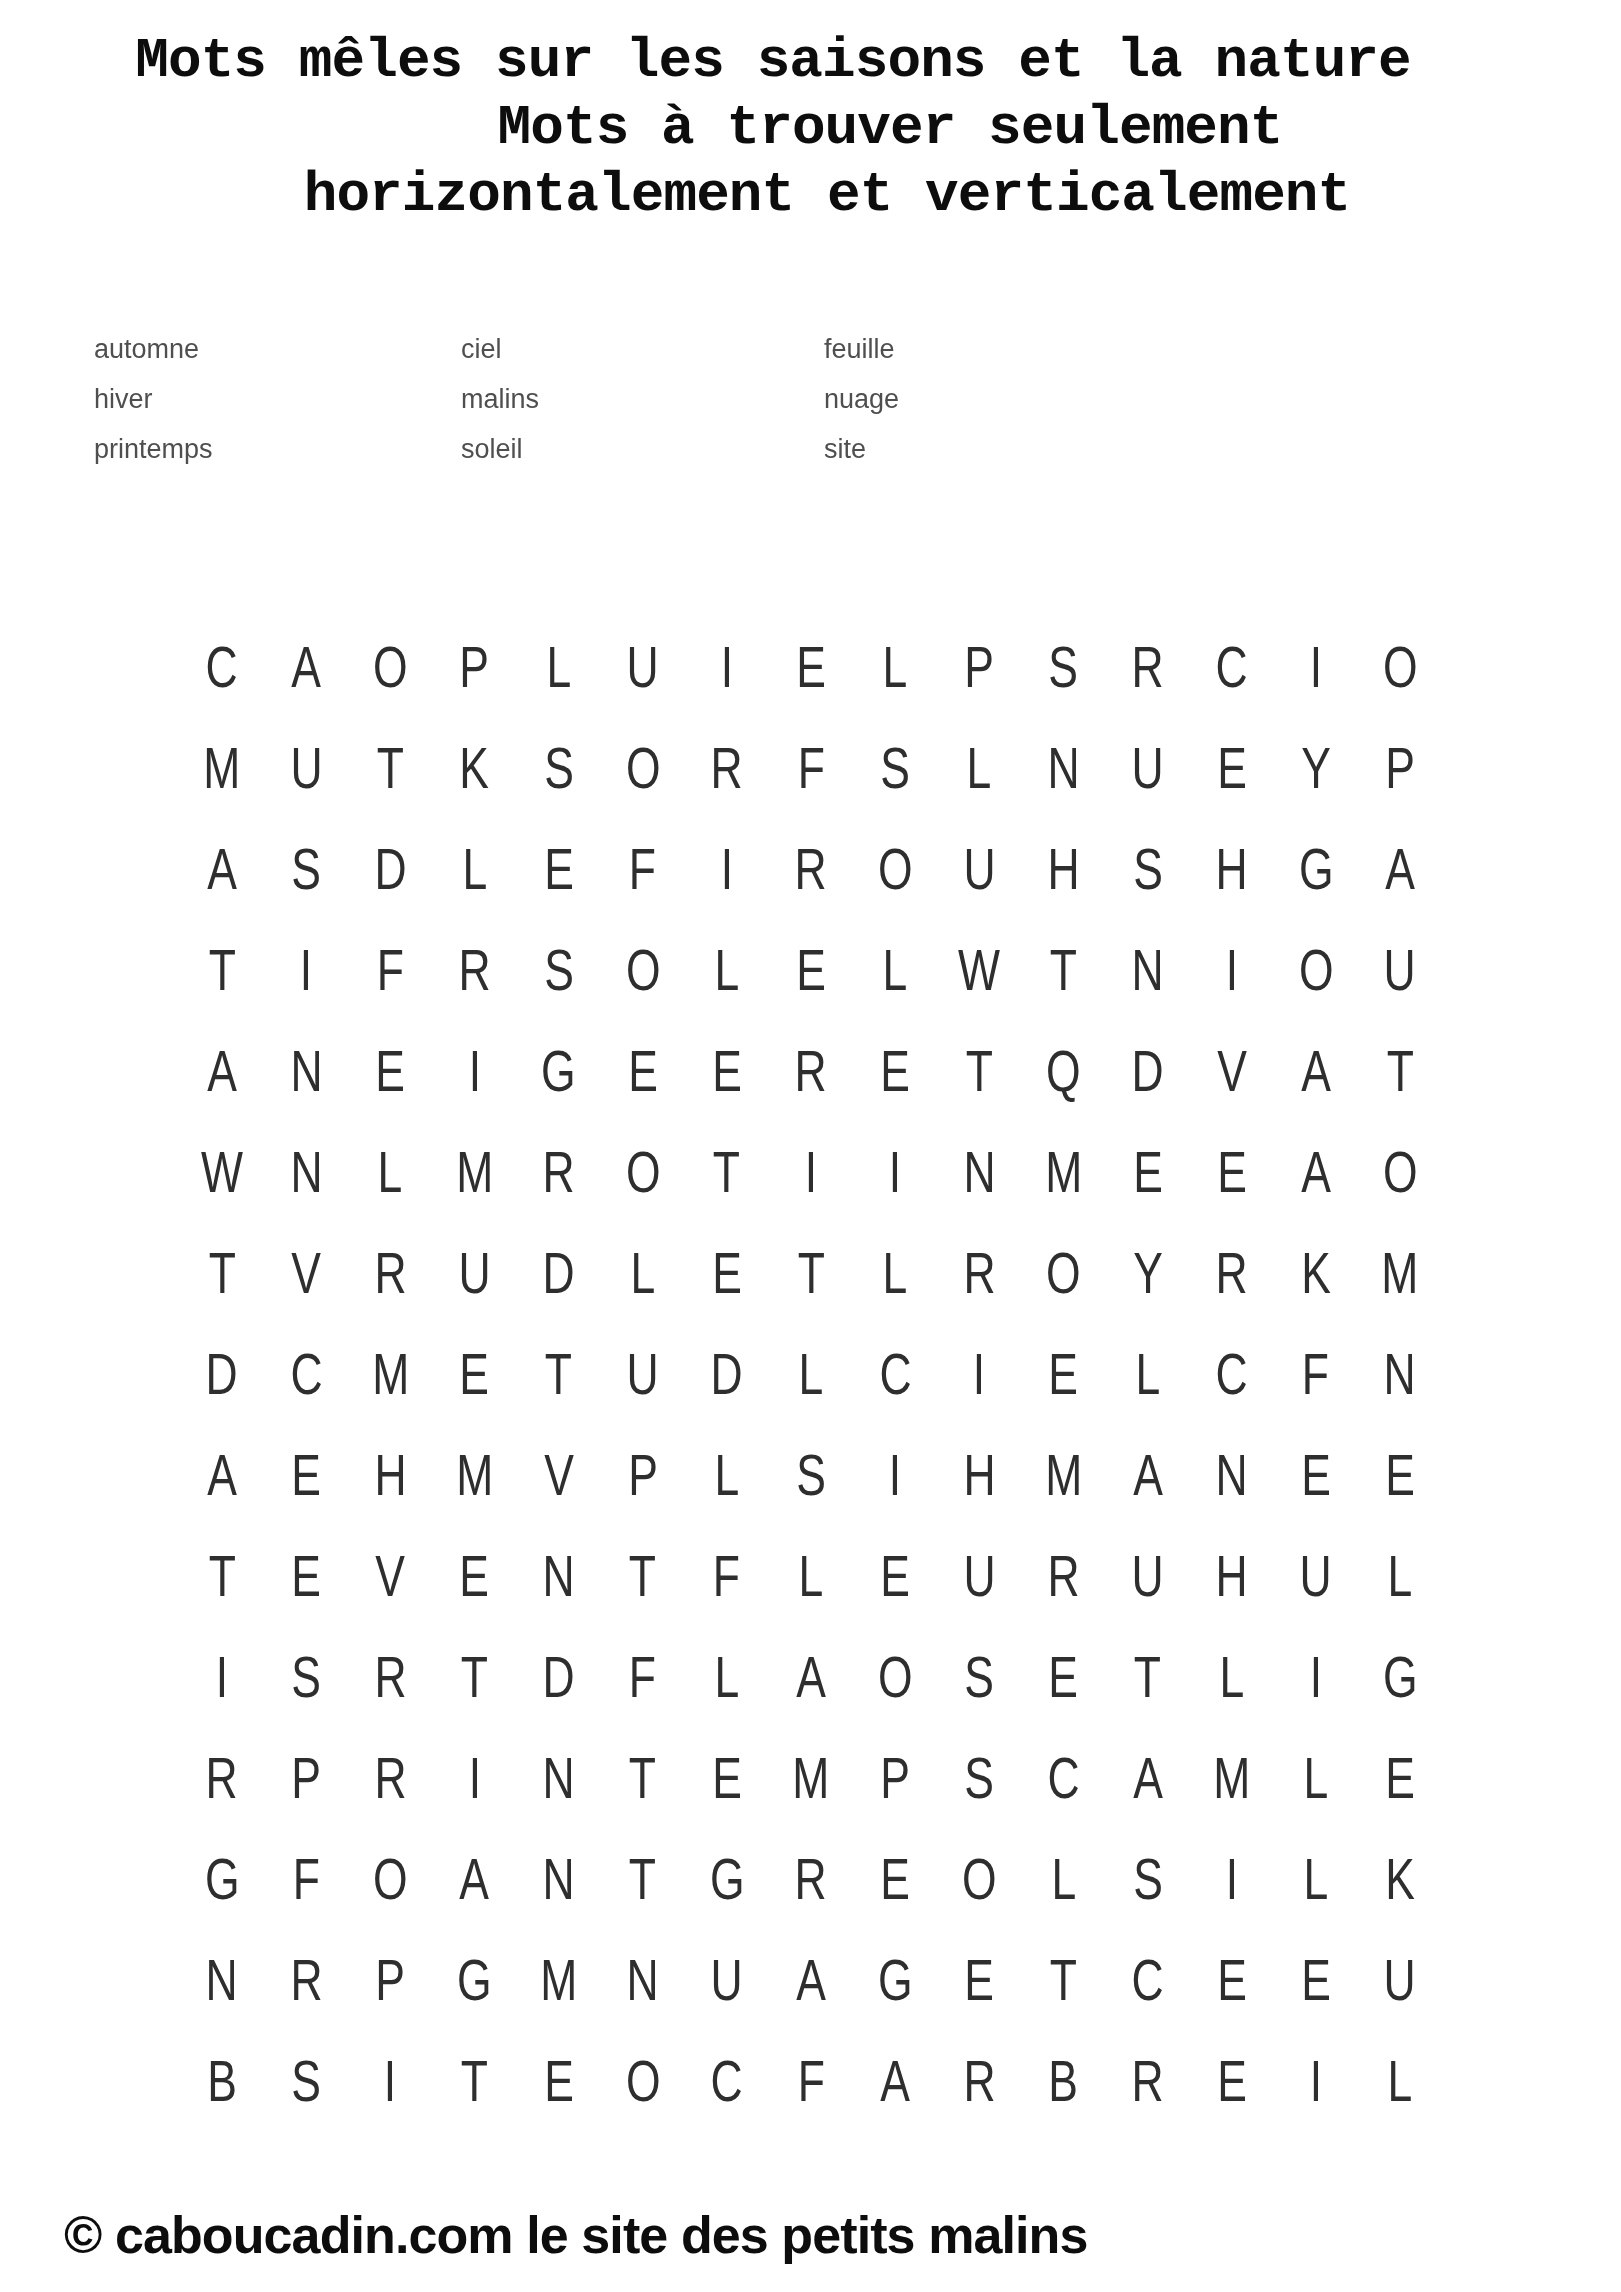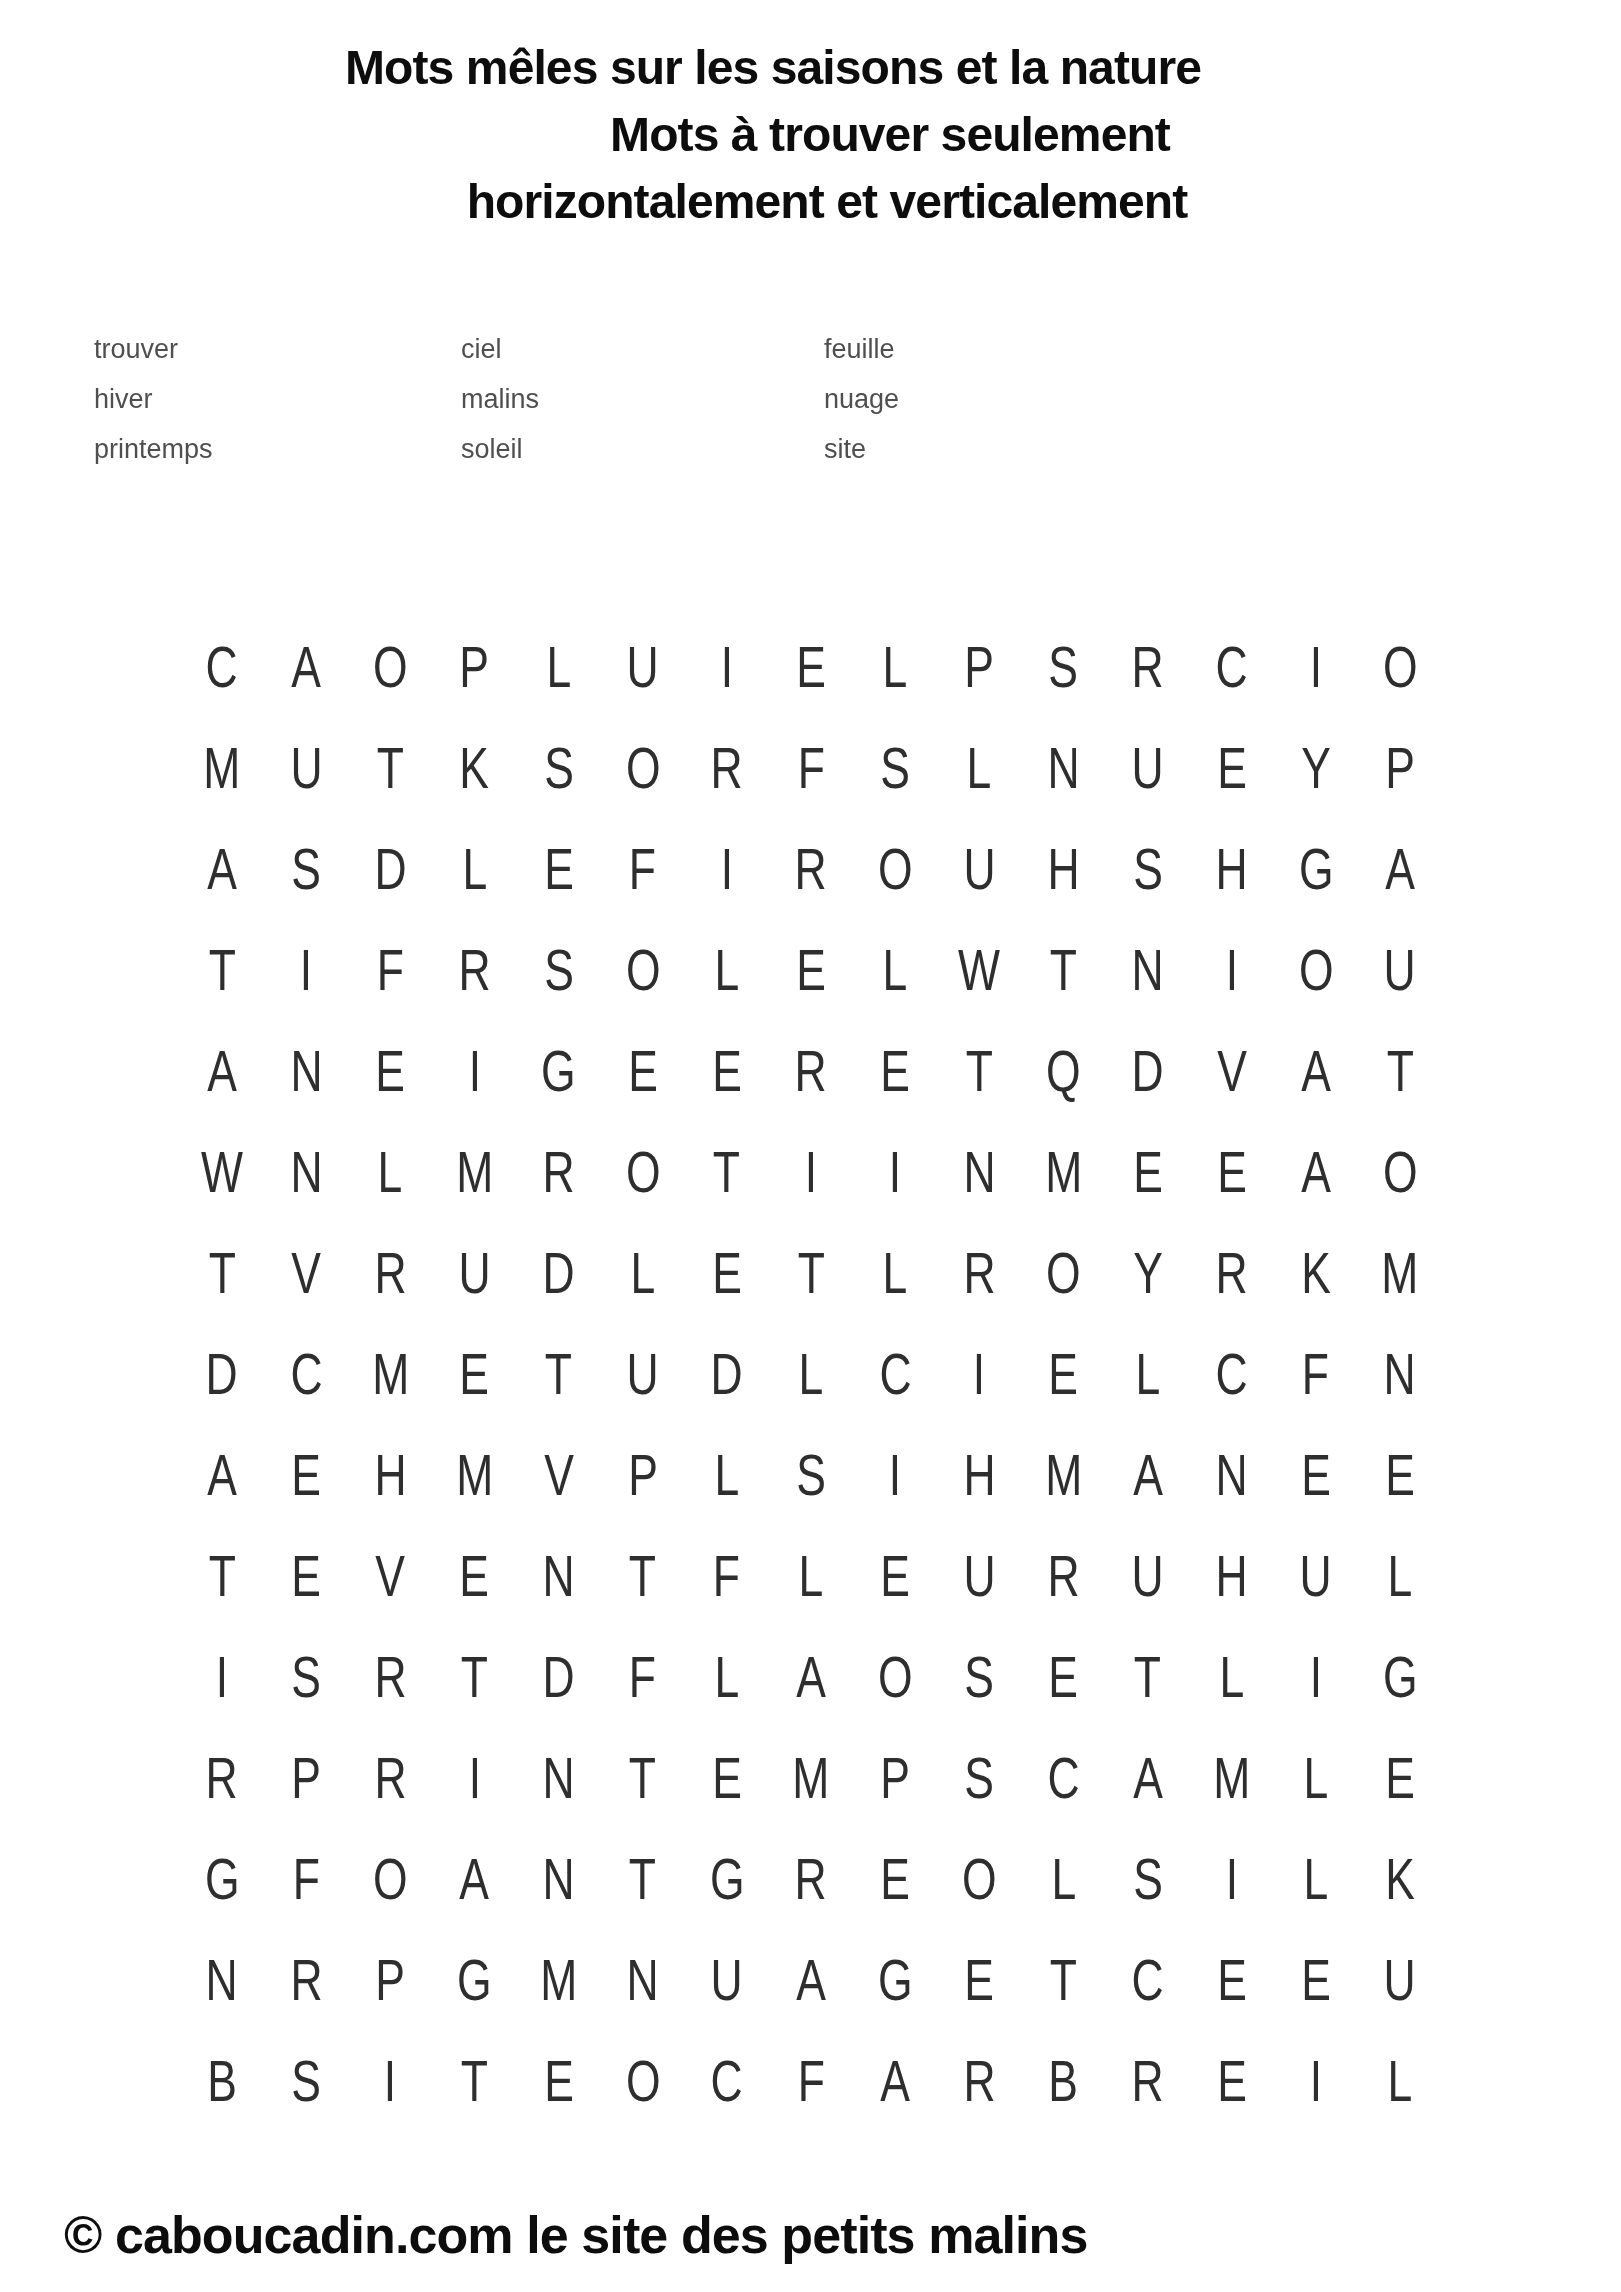--- a/index.html
+++ b/index.html
@@ -9,29 +9,30 @@
   }
   body {
     position: relative;
     width: 1622px;
     height: 2293px;
     font-family: "Liberation Sans", sans-serif;
     overflow: hidden;
   }
   .title-block {
     position: absolute;
-    top: 34px;
+    top: 28px;
     left: 0;
     width: 100%;
     text-align: center;
     font-weight: bold;
-    font-size: 48px;
+    font-size: 56px;
     line-height: 67px;
     color: var(--c-title, #0d0d0d);
     letter-spacing: -0.9px;
+    font-family: Liberation Mono, monospace;
   }
   .title-line-1 { transform: translateX(-38px); }
   .title-line-2 { transform: translateX(79px); }
   .title-line-3 { transform: translateX(16px); }
 
   .word-list {
     position: absolute;
     top: 324px;
     left: 94px;
     display: grid;
@@ -82,21 +83,21 @@
 <div>
 
   <div class="title-block">
     <div class="title-line-1">Mots mêles sur les saisons et la nature</div>
     <div class="title-line-2">Mots à trouver seulement</div>
     <div class="title-line-3">horizontalement et verticalement</div>
   </div>
 
   <div class="word-list">
       <div class="word-col">
-        <div class="word">trouver</div>
+        <div class="word">automne</div>
         <div class="word">hiver</div>
         <div class="word">printemps</div>
       </div>
       <div class="word-col">
         <div class="word">ciel</div>
         <div class="word">malins</div>
         <div class="word">soleil</div>
       </div>
       <div class="word-col">
         <div class="word">feuille</div>

